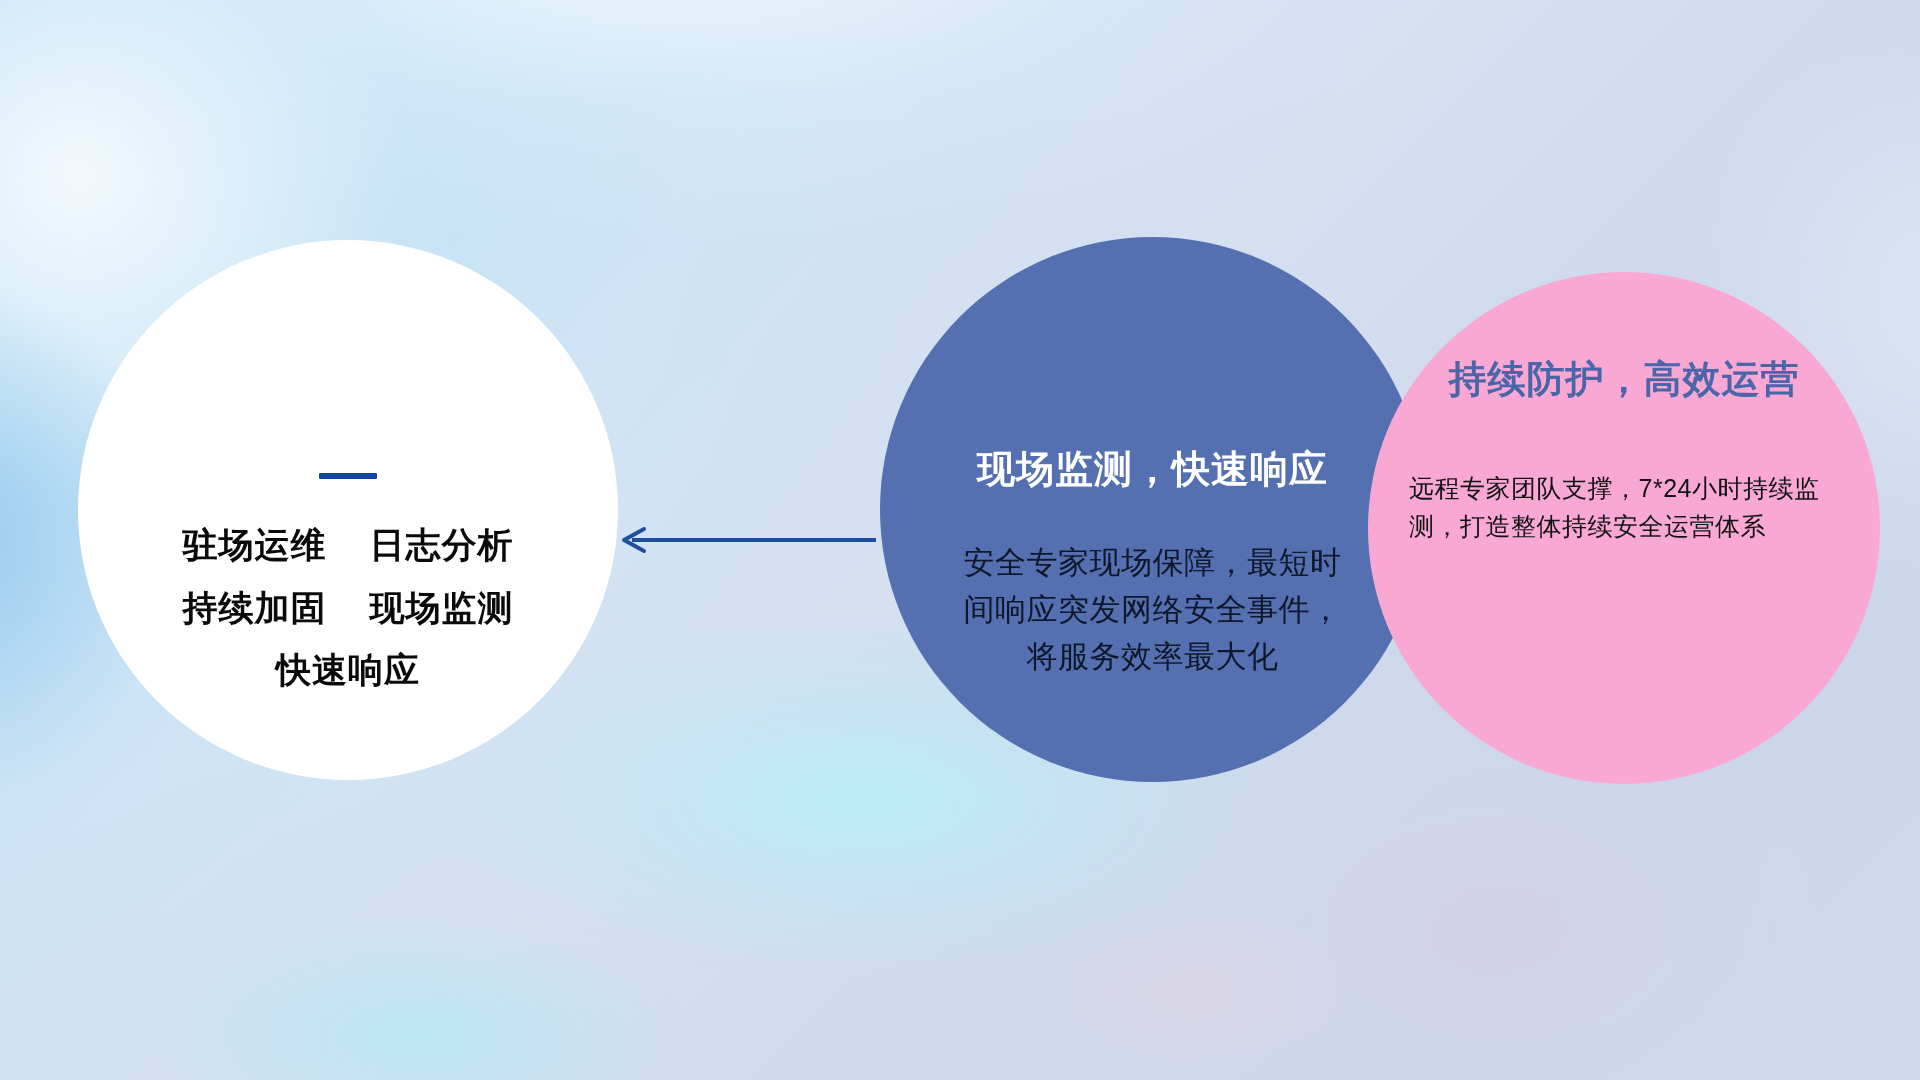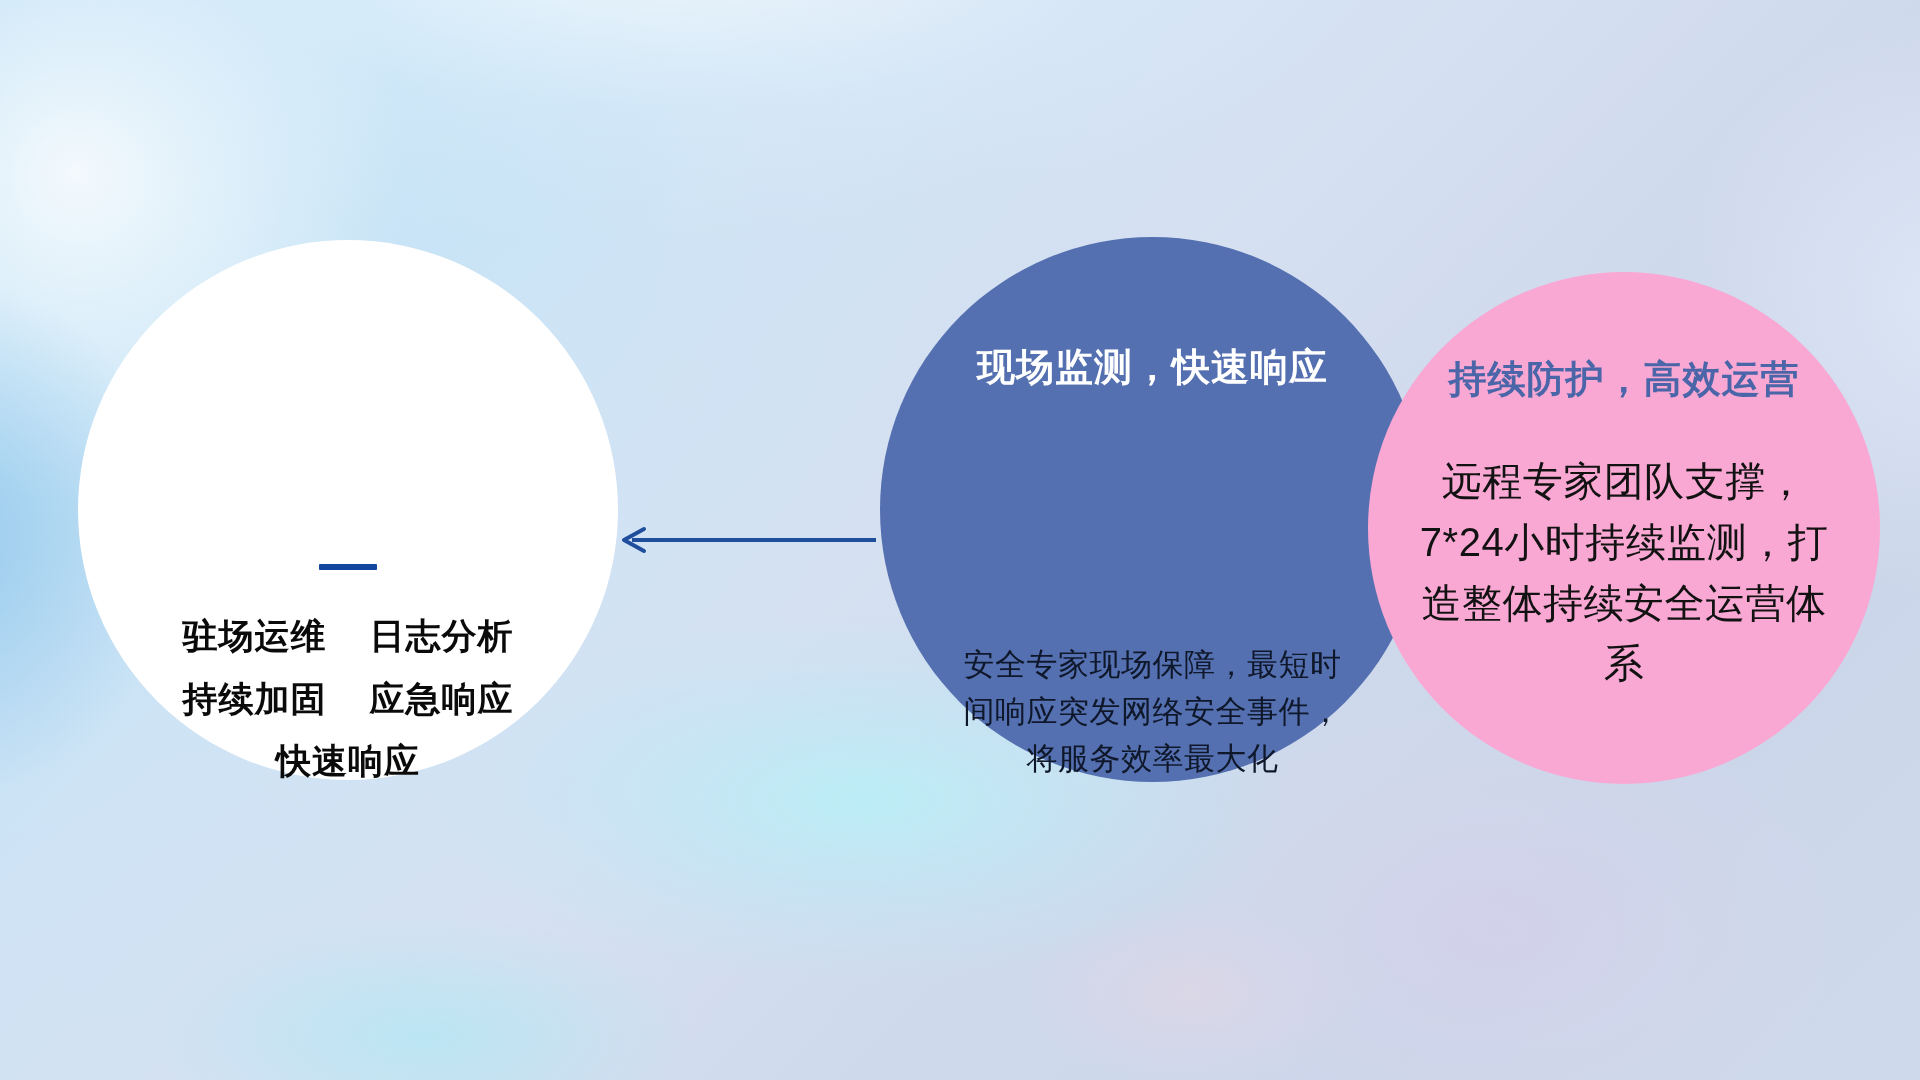--- a/index.html
+++ b/index.html
@@ -90,21 +90,21 @@
 
   .circle-left {
     left: 78px;
     top: 240px;
     width: 540px;
     height: 540px;
     background: #ffffff;
     display: flex;
     flex-direction: column;
     align-items: center;
-    justify-content: flex-end;
+    justify-content: center;
     padding-top: 142px;
   }
 
   .accent-dash {
     width: 58px;
     height: 6px;
     background: #12469f;
     border-radius: 1px;
     margin-bottom: 48px;
   }
@@ -126,21 +126,21 @@
 
   .circle-blue {
     left: 880px;
     top: 237px;
     width: 545px;
     height: 545px;
     background: #5470b0;
     display: flex;
     flex-direction: column;
     align-items: center;
-    justify-content: space-between;
+    justify-content: center;
     padding-top: 105px;
     z-index: 2;
   }
   .blue-title {
     font-size: 38px;
     font-weight: bold;
     color: #ffffff;
     letter-spacing: 1px;
     white-space: nowrap;
   }
@@ -168,26 +168,26 @@
     z-index: 3;
   }
   .right-title {
     font-size: 38px;
     font-weight: bold;
     color: #4a66a8;
     letter-spacing: 1px;
     white-space: nowrap;
   }
   .right-body {
-    margin-top: 46px;
+    margin-top: 64px;
     width: 430px;
-    font-size: 40px;
+    font-size: 25px;
     line-height: 1.52;
     color: #121212;
-    text-align: center;
+    text-align: left;
     letter-spacing: 0.5px;
   }
 
   
   .arrow {
     position: absolute;
     left: 610px;
     top: 525px;
     width: 268px;
     height: 30px;
@@ -214,21 +214,21 @@
     <svg width="268" height="30" viewBox="0 0 268 30" xmlns="http://www.w3.org/2000/svg">
       <line x1="266" y1="15" x2="22" y2="15" stroke="#1f4e9c" stroke-width="4"></line>
       <polyline points="34,4 14,15 34,26" fill="none" stroke="#1f4e9c" stroke-width="4" stroke-linecap="round" stroke-linejoin="round"></polyline>
     </svg>
   </div>
 
   <div class="circle circle-left">
     <div class="accent-dash"></div>
     <div class="left-lines">
       <div class="left-line">驻场运维    日志分析</div>
-      <div class="left-line">持续加固    应急响应</div>
+      <div class="left-line">持续加固    现场监测</div>
       <div class="left-line">快速响应</div>
     </div>
   </div>
 
   <div class="circle circle-blue">
     <div class="blue-title">现场监测，快速响应</div>
     <div class="blue-body">安全专家现场保障，最短时间响应突发网络安全事件，将服务效率最大化</div>
   </div>
 
   <div class="circle circle-right">

